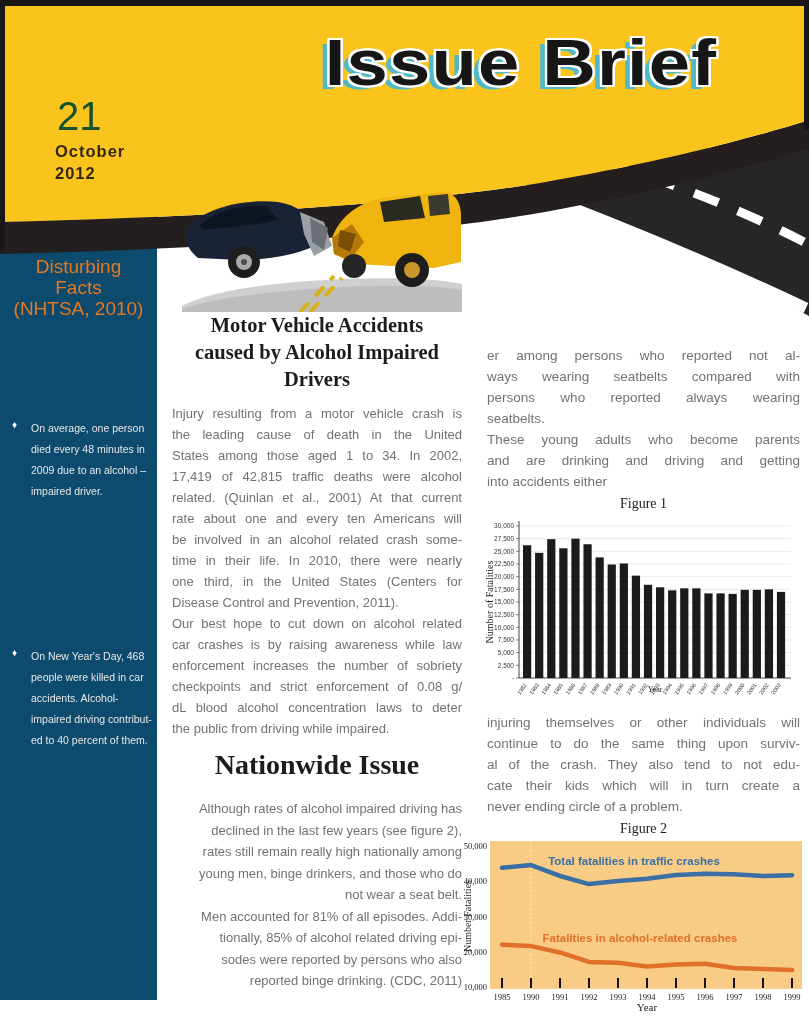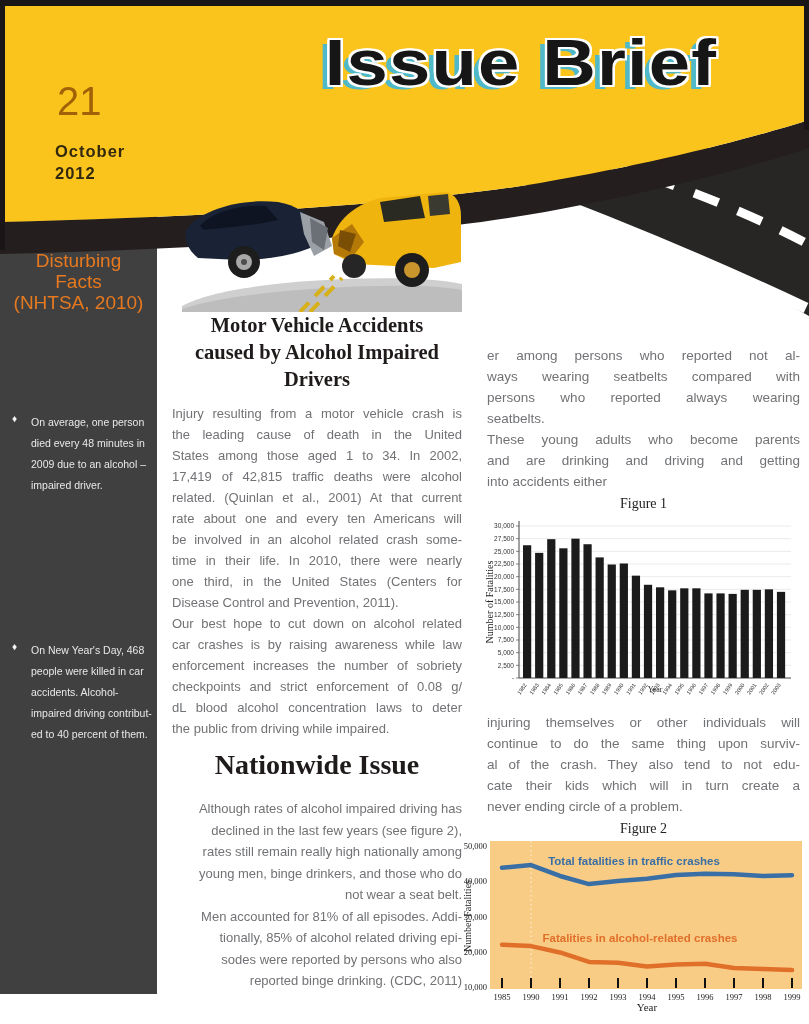--- a/index.html
+++ b/index.html
@@ -6,26 +6,26 @@
   .page{position:relative;width:809px;height:1024px;background:#fff;overflow:hidden;
         font-family:"Liberation Sans",sans-serif;}
   
   .header-art{position:absolute;left:0;top:0;z-index:2;pointer-events:none;}
   .masthead-title{position:absolute;z-index:3;left:238px;top:26px;width:566px;text-align:center;
     font-family:"Liberation Sans",sans-serif;font-weight:700;font-size:64px;letter-spacing:1px;
     color:#161616;transform:scaleX(1.16);transform-origin:center;
     text-shadow:-2px 0 0 #fff,2px 0 0 #fff,0 -2px 0 #fff,0 2px 0 #fff,
                 -2px -2px 0 #fff,2px 2px 0 #fff,-2px 2px 0 #fff,2px -2px 0 #fff,
                 -6px 4px 0 #4fb9c9;}
-  .issue-num{position:absolute;z-index:3;left:57px;top:79px;font-size:40px;font-weight:400;color:#a16207;}
+  .issue-num{position:absolute;z-index:3;left:57px;top:94px;font-size:40px;font-weight:400;color:#14532d;}
   .issue-date{position:absolute;z-index:3;left:55px;top:140px;font-size:16.5px;font-weight:700;
     color:#33290f;line-height:22px;letter-spacing:1px;}
   .crash-photo{position:absolute;z-index:3;left:182px;top:164px;width:280px;height:148px;}
   
-  .sidebar{position:absolute;z-index:1;left:0;top:190px;width:157px;height:804px;background:#404040;}
+  .sidebar{position:absolute;z-index:1;left:0;top:196px;width:157px;height:804px;background:#0c4a6e;}
   .sb-heading{position:absolute;top:60px;left:0;width:157px;text-align:center;
     color:#e6791f;font-size:19px;line-height:21px;}
   .bullet{position:absolute;left:10px;width:140px;color:#e8e8e8;}
   .bullet-1{top:222px;} .bullet-2{top:450px;}
   .bullet-icon{position:absolute;left:2px;top:1px;font-size:10px;color:#f5f5f5;}
   .bullet-text{display:block;margin-left:21px;width:124px;font-size:10.5px;line-height:21px;}
   
   .col1{position:absolute;z-index:2;left:172px;top:312px;width:290px;}
   .col2{position:absolute;z-index:2;left:487px;top:345px;width:313px;}
   .h-serif{font-family:"Liberation Serif",serif;font-weight:700;color:#1f1b1a;

